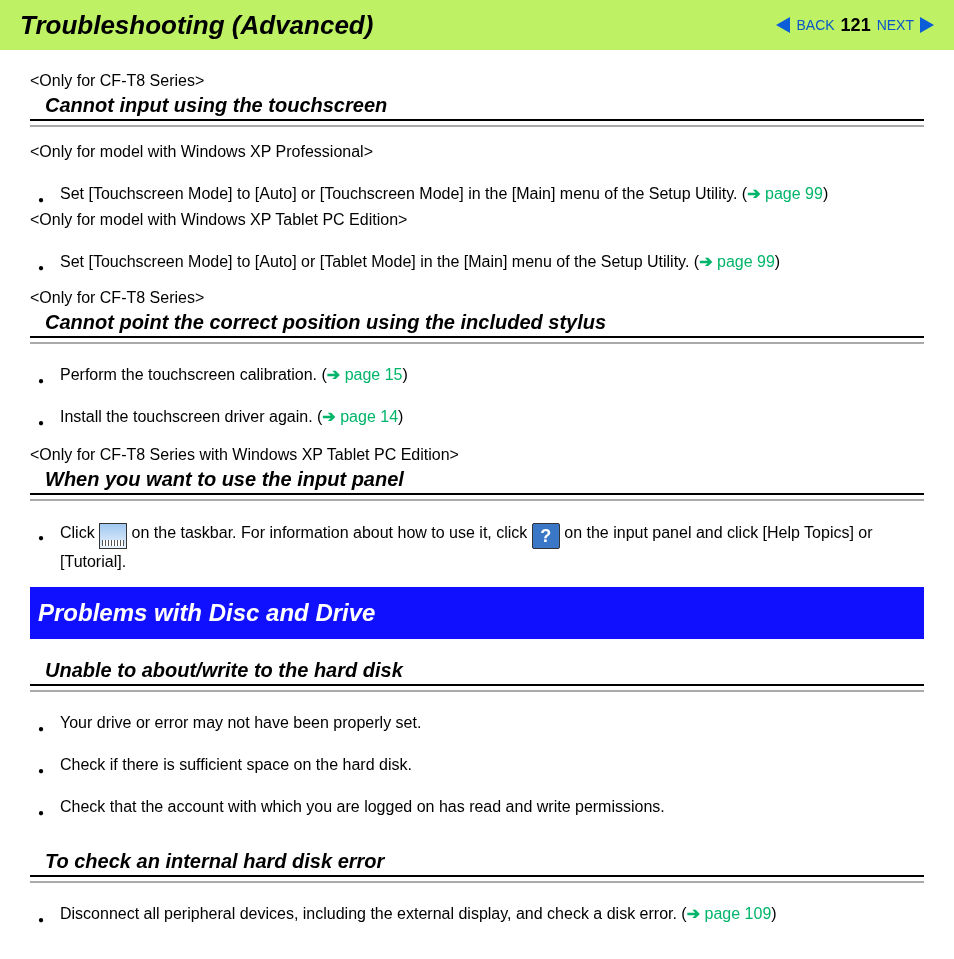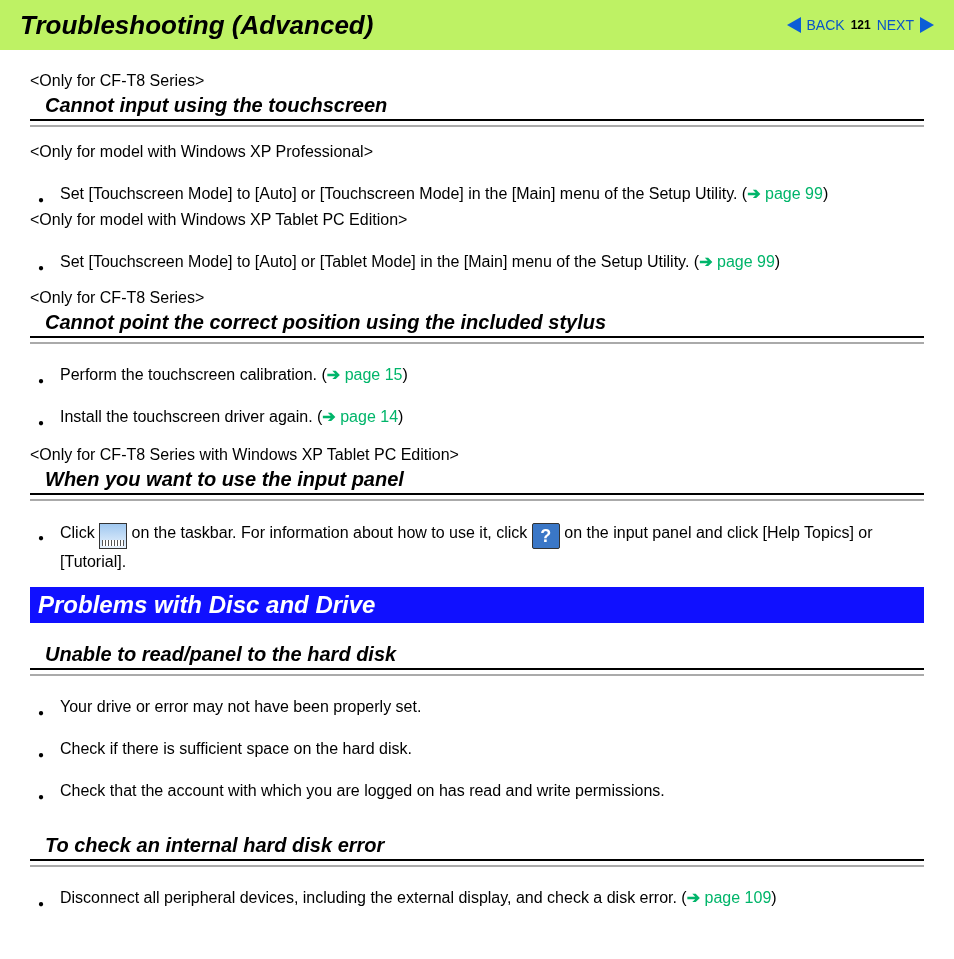--- a/index.html
+++ b/index.html
@@ -43,21 +43,21 @@
     border-width: 8px 0 8px 14px;
     border-color: transparent transparent transparent #0b5ed7;
   }
   .nav-label {
     color: #0a55c7;
     font-size: 14px;
   }
   .page-num {
     color: #000;
     font-weight: bold;
-    font-size: 12px;
+    font-size: 18px;
   }
   .content {
     padding: 20px 30px 0 30px;
   }
   .note {
     font-size: 16px;
     margin-bottom: 2px;
   }
   .sec-head {
     font-size: 20px;
@@ -99,21 +99,21 @@
   }
   .link-text {
     color: #00b56a;
   }
   .band {
     background: #1010ff;
     color: #fff;
     font-size: 24px;
     font-weight: bold;
     font-style: italic;
-    padding: 4px 8px;
+    padding: 12px 8px;
     margin-top: 10px;
     margin-bottom: 20px;
   }
   .icon-box {
     display: inline-block;
     vertical-align: middle;
     width: 26px;
     height: 24px;
     border: 1px solid #333;
     position: relative;
@@ -194,21 +194,21 @@
       <span class="icon-box icon-inputpanel"></span>
       <span>on the taskbar. For information about how to use it, click</span>
       <span class="icon-box icon-help">?</span>
       <span>on the input panel and click [Help Topics] or</span>
       <div class="body-text" style="margin-top:4px;">[Tutorial].</div>
     </li>
   </ul>
 
   <div class="band">Problems with Disc and Drive</div>
 
-  <div class="sec-head">Unable to read/panel to the hard disk</div>
+  <div class="sec-head">Unable to about/write to the hard disk</div>
   <div class="rule"></div>
   <ul class="bul body-text">
     <li>Your drive or error may not have been properly set.</li>
     <li>Check if there is sufficient space on the hard disk.</li>
     <li>Check that the account with which you are logged on has read and write permissions.</li>
   </ul>
 
   <div class="sec-head" style="margin-top:32px;">To check an internal hard disk error</div>
   <div class="rule"></div>
   <ul class="bul body-text">

